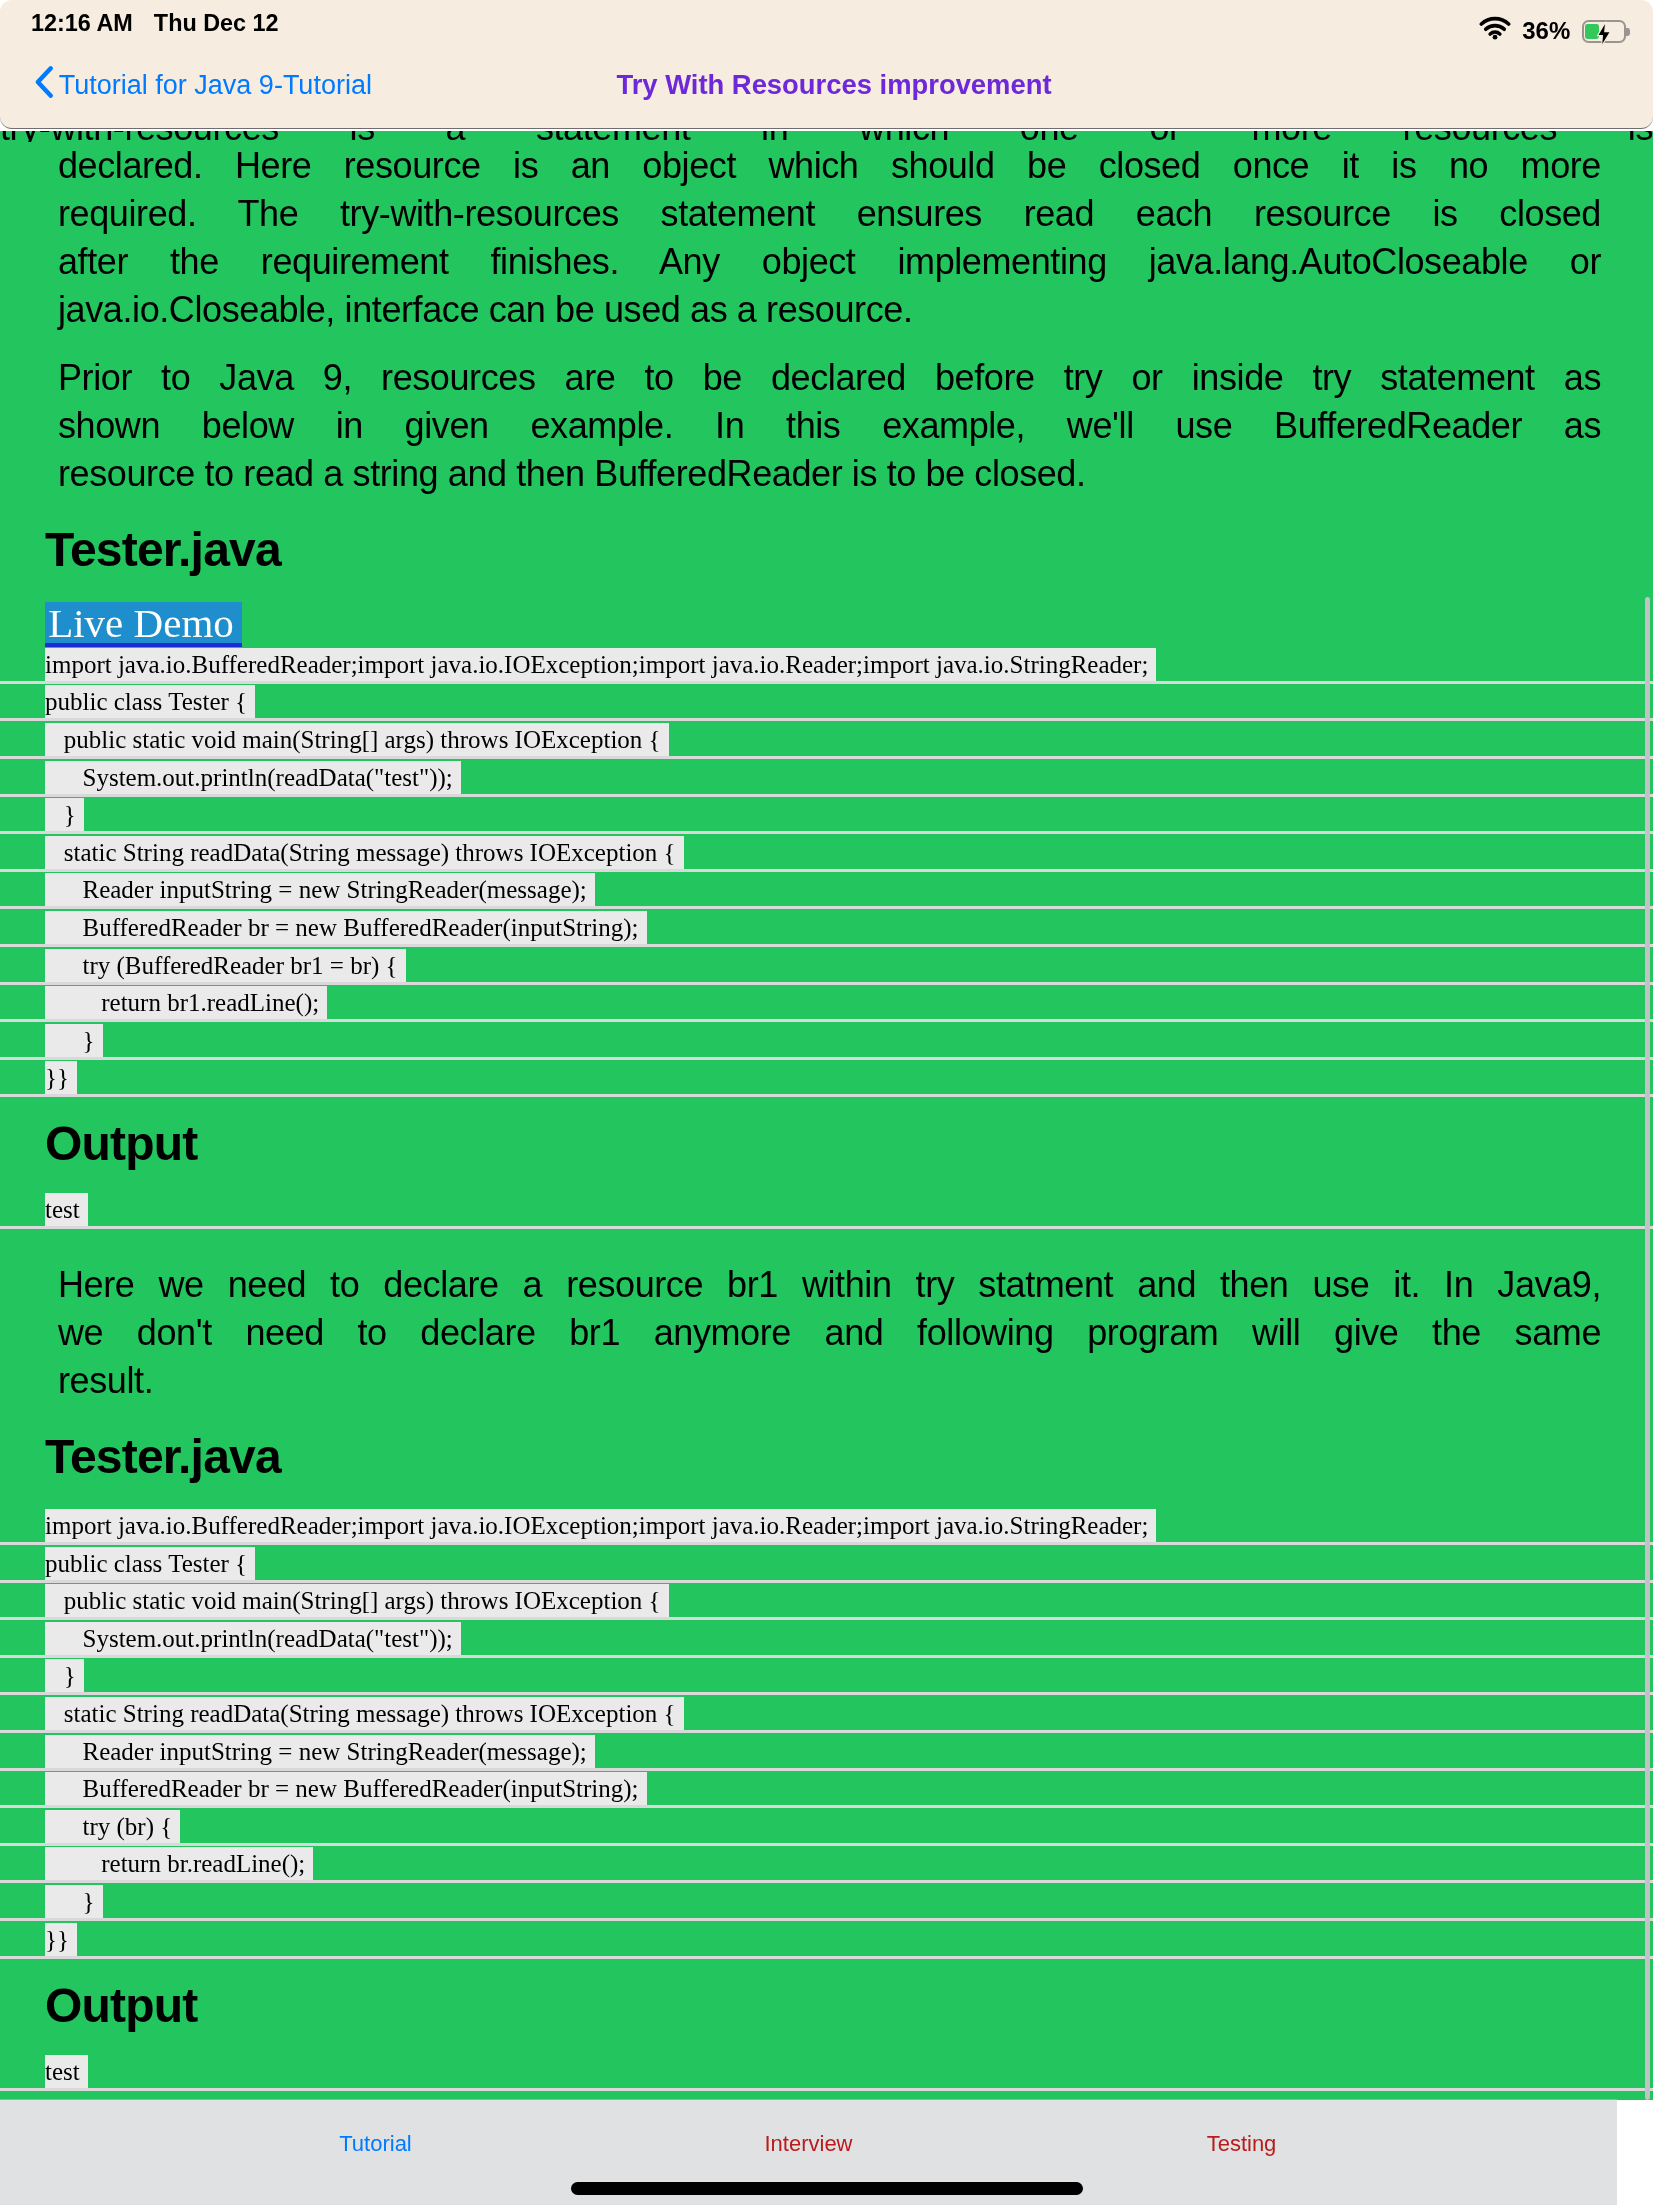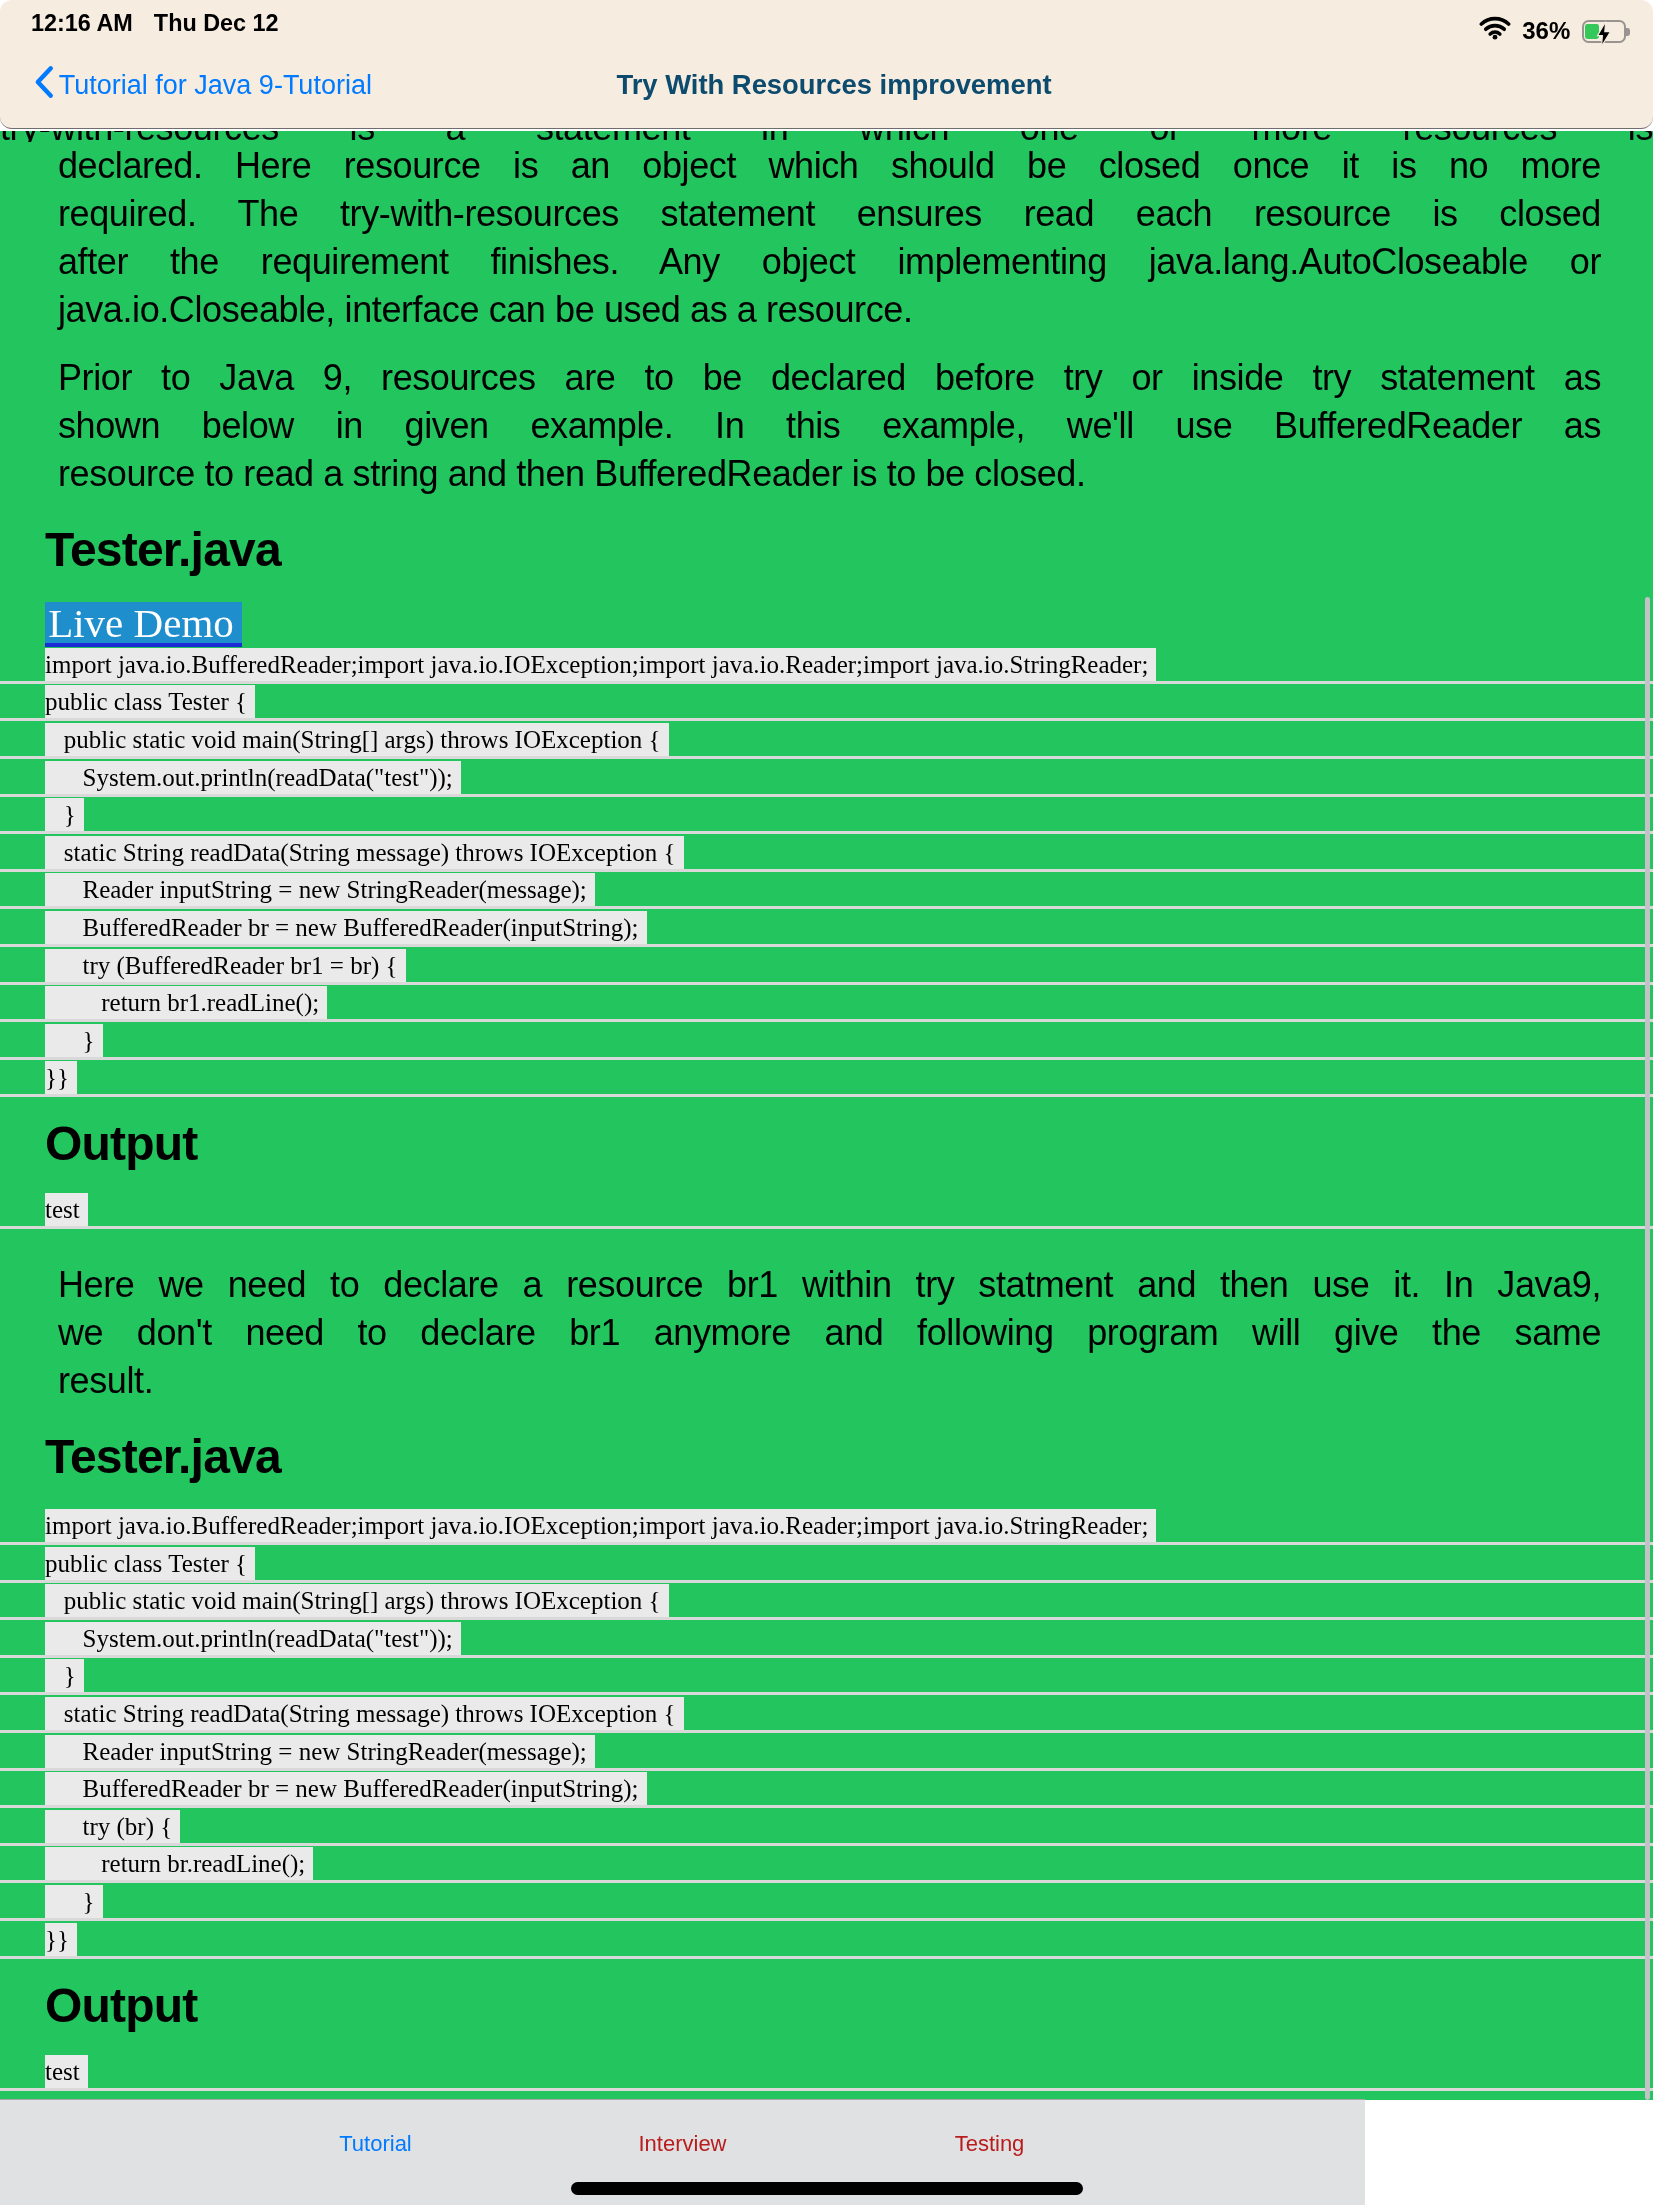--- a/index.html
+++ b/index.html
@@ -23,21 +23,21 @@
   .status-right{display:flex;gap:11.3px;align-items:center;
     font-size:24px;font-weight:600;color:#000;margin-top:16px;}
   .navrow{position:absolute;top:42px;left:15px;right:0;height:86px;}
   .back-btn{
     position:absolute;left:18px;top:0;height:86px;display:flex;align-items:center;gap:4.8px;
     color:#007aff;font-size:27px;cursor:pointer;
   }
   .nav-title{
     position:absolute;left:0;right:0;top:0;height:86px;
     display:flex;align-items:center;justify-content:center;
-    font-size:27.4px;font-weight:700;color:#0c4a6e;
+    font-size:27.4px;font-weight:700;color:#6d28d9;
   }
   
   .content{
     position:absolute;top:131px;left:0;width:1653px;height:1969px;
     background:#22c55e;overflow:hidden;
   }
   .clipped{height:11.3px;overflow:hidden;position:relative;}
   .clipped .pline{margin-top:-27.4px;}
   .para{margin:0;padding:0 52px 0 58px;}
   .pline{
@@ -66,21 +66,21 @@
     background:#eaeaea;display:inline-block;height:33px;padding-right:8px;
   }
   .outblock{margin-top:21px;}
   
   .scrollbar{
     position:absolute;right:3.2px;top:597px;width:4.8px;height:1503px;
     background:#c2c2c6;border-radius:2.4px;
   }
   
   .tabbar{
-    position:absolute;left:0;bottom:0;width:1365px;height:106px;
+    position:absolute;left:0;bottom:0;width:1617px;height:106px;
     background:#e0e1e3;border-top:1.6px solid #a8a8aa;box-sizing:border-box;
   }
   .tabs{
     display:flex;justify-content:space-between;padding:31px 323px 0 323px;
   }
   .tab{font-size:22px;color:#b91c1c;min-width:105px;text-align:center;cursor:pointer;}
   .tab.active{color:#007aff;}
   .home-indicator{
     position:absolute;left:571px;bottom:10.5px;width:512px;height:13px;
     border-radius:6.5px;background:#000;

